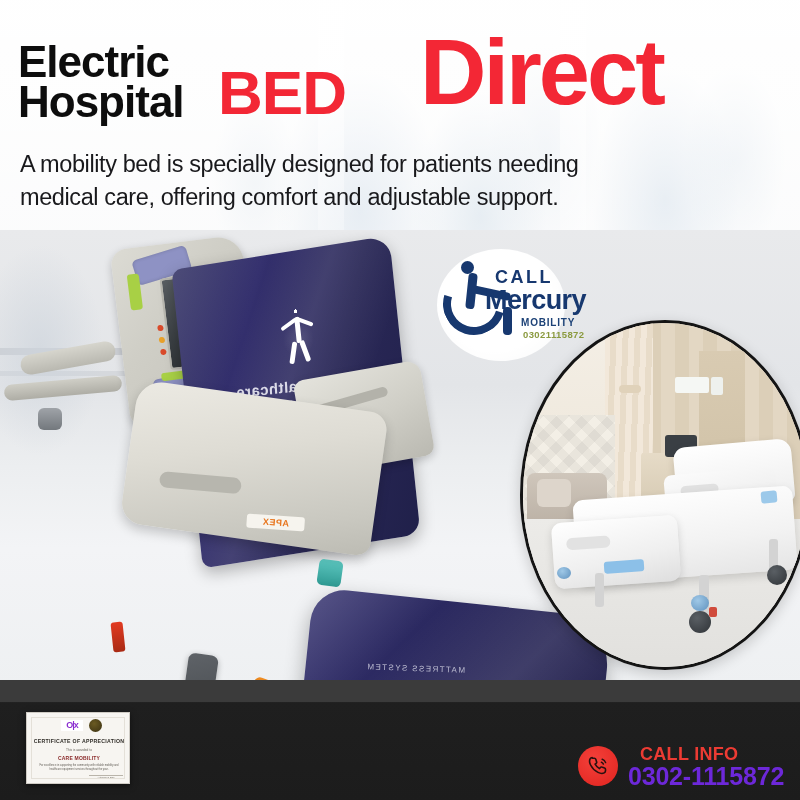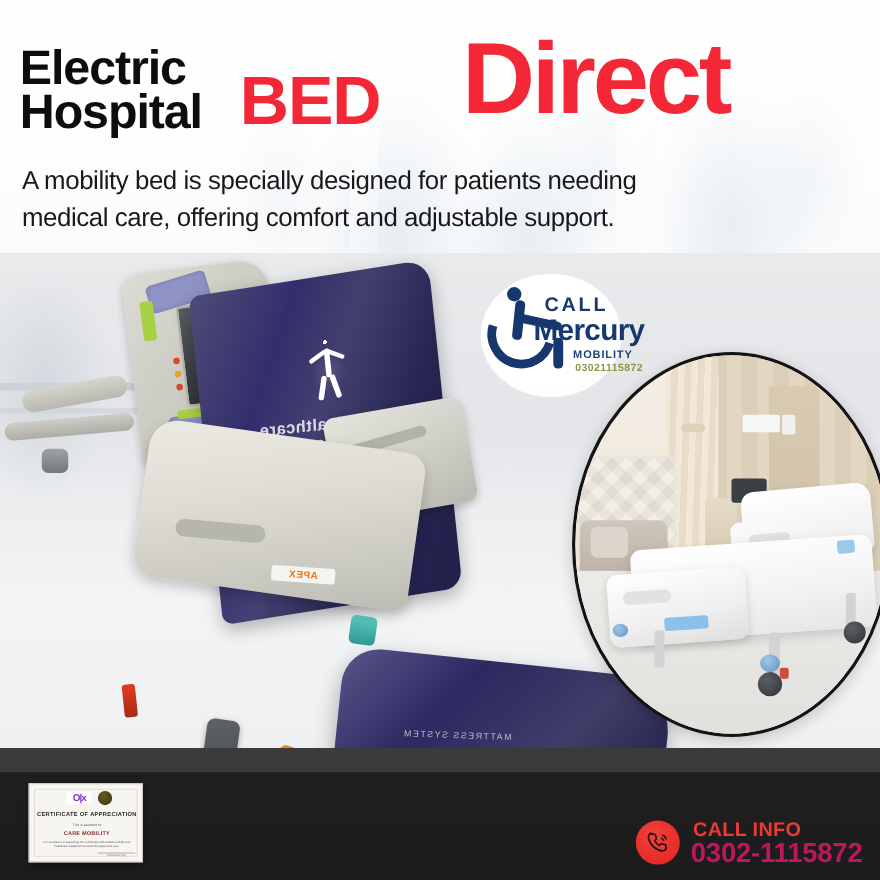--- a/index.html
+++ b/index.html
@@ -319,26 +319,26 @@
   .cert-sig { position:absolute; left:62px; top:62px; width:34px; height:7px;
               border-top:1px solid #b9b4aa; font-size:2.4px; color:#7a756c; text-align:center; }
 
   .callinfo { position:absolute; left:578px; top:742px; width:210px; height:48px; }
   .call-circle {
     position:absolute; left:0; top:4px; width:40px; height:40px; border-radius:50%;
     background:radial-gradient(circle at 40% 34%, #f4403a, #e0241f);
     display:flex; align-items:center; justify-content:center;
   }
   .call-label {
-    position:absolute; left:52px; top:2px;
+    position:absolute; left:62px; top:2px;
     color:#ec3b33; font-size:18px; font-weight:bold; letter-spacing:.3px;
   }
   .call-number {
     position:absolute; left:50px; top:20px;
-    color:#be185d; font-size:25px; font-weight:bold; letter-spacing:-.2px;
+    color:#6d28d9; font-size:25px; font-weight:bold; letter-spacing:-.2px;
   }
 </style>
 </head>
 <body>
 
 <div class="poster">
 
   <div class="bg">
     <div class="bg-col" style="left:318px"></div>
     <div class="bg-col" style="left:560px"></div>

